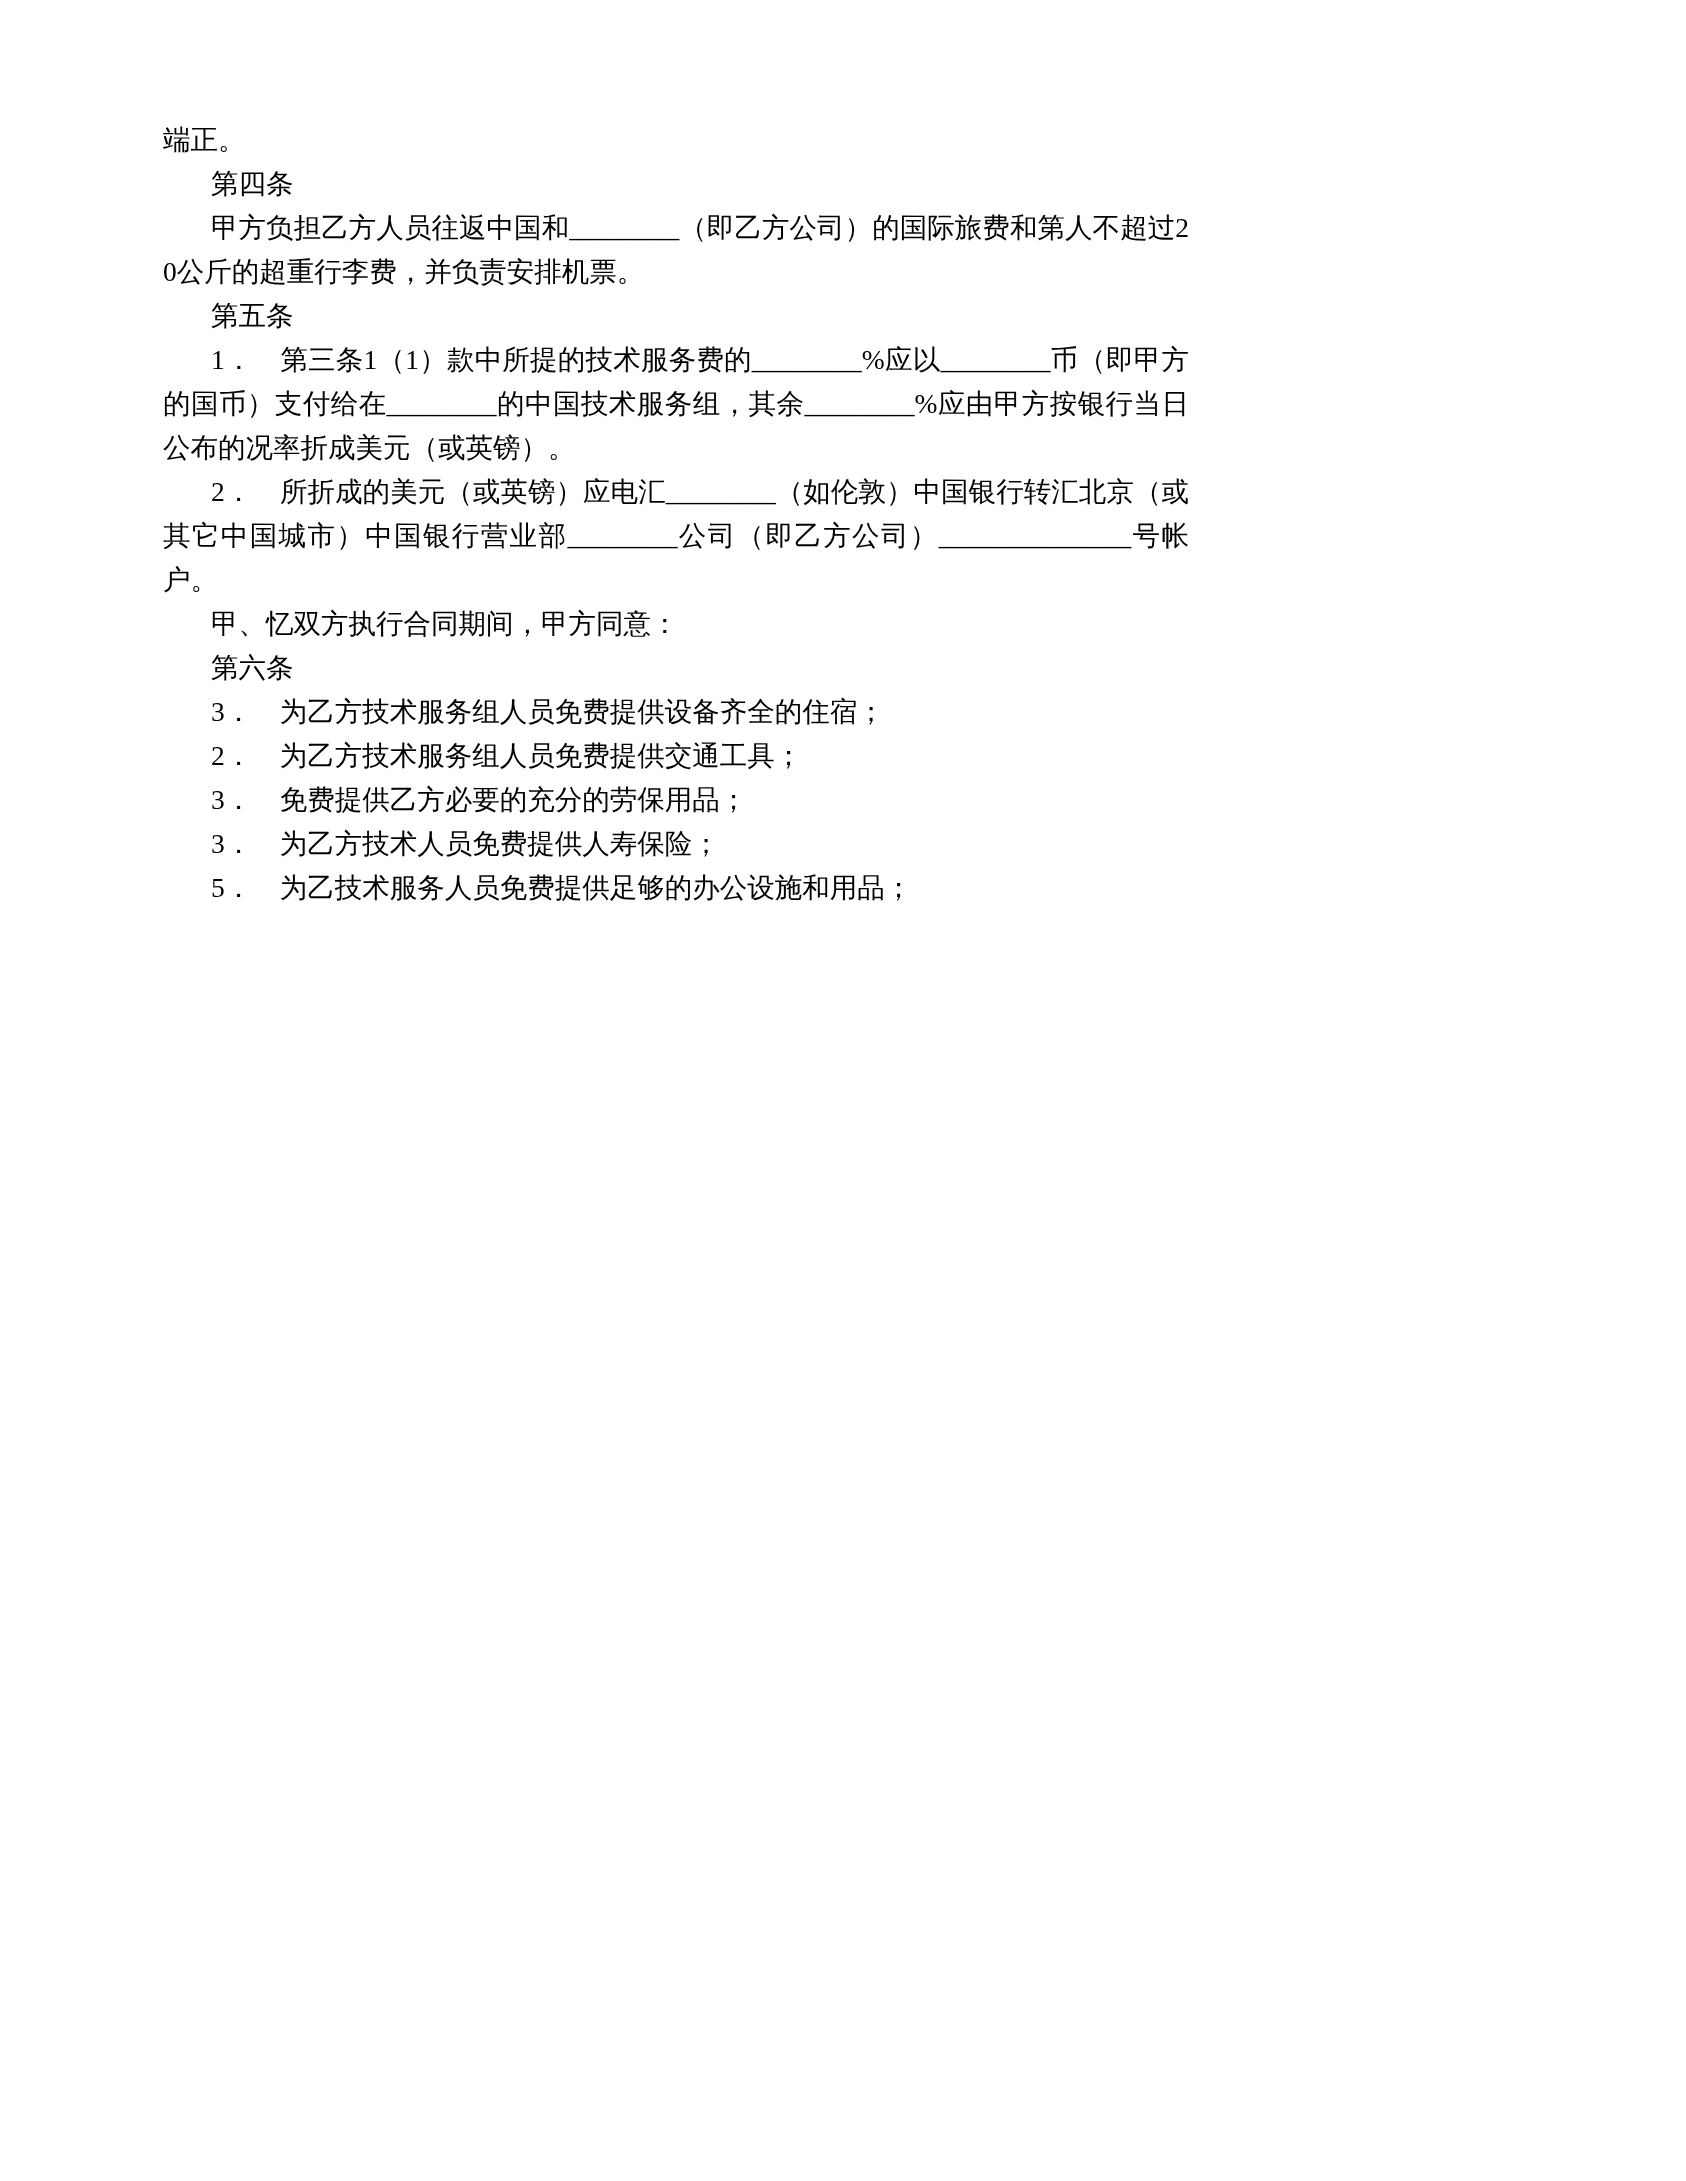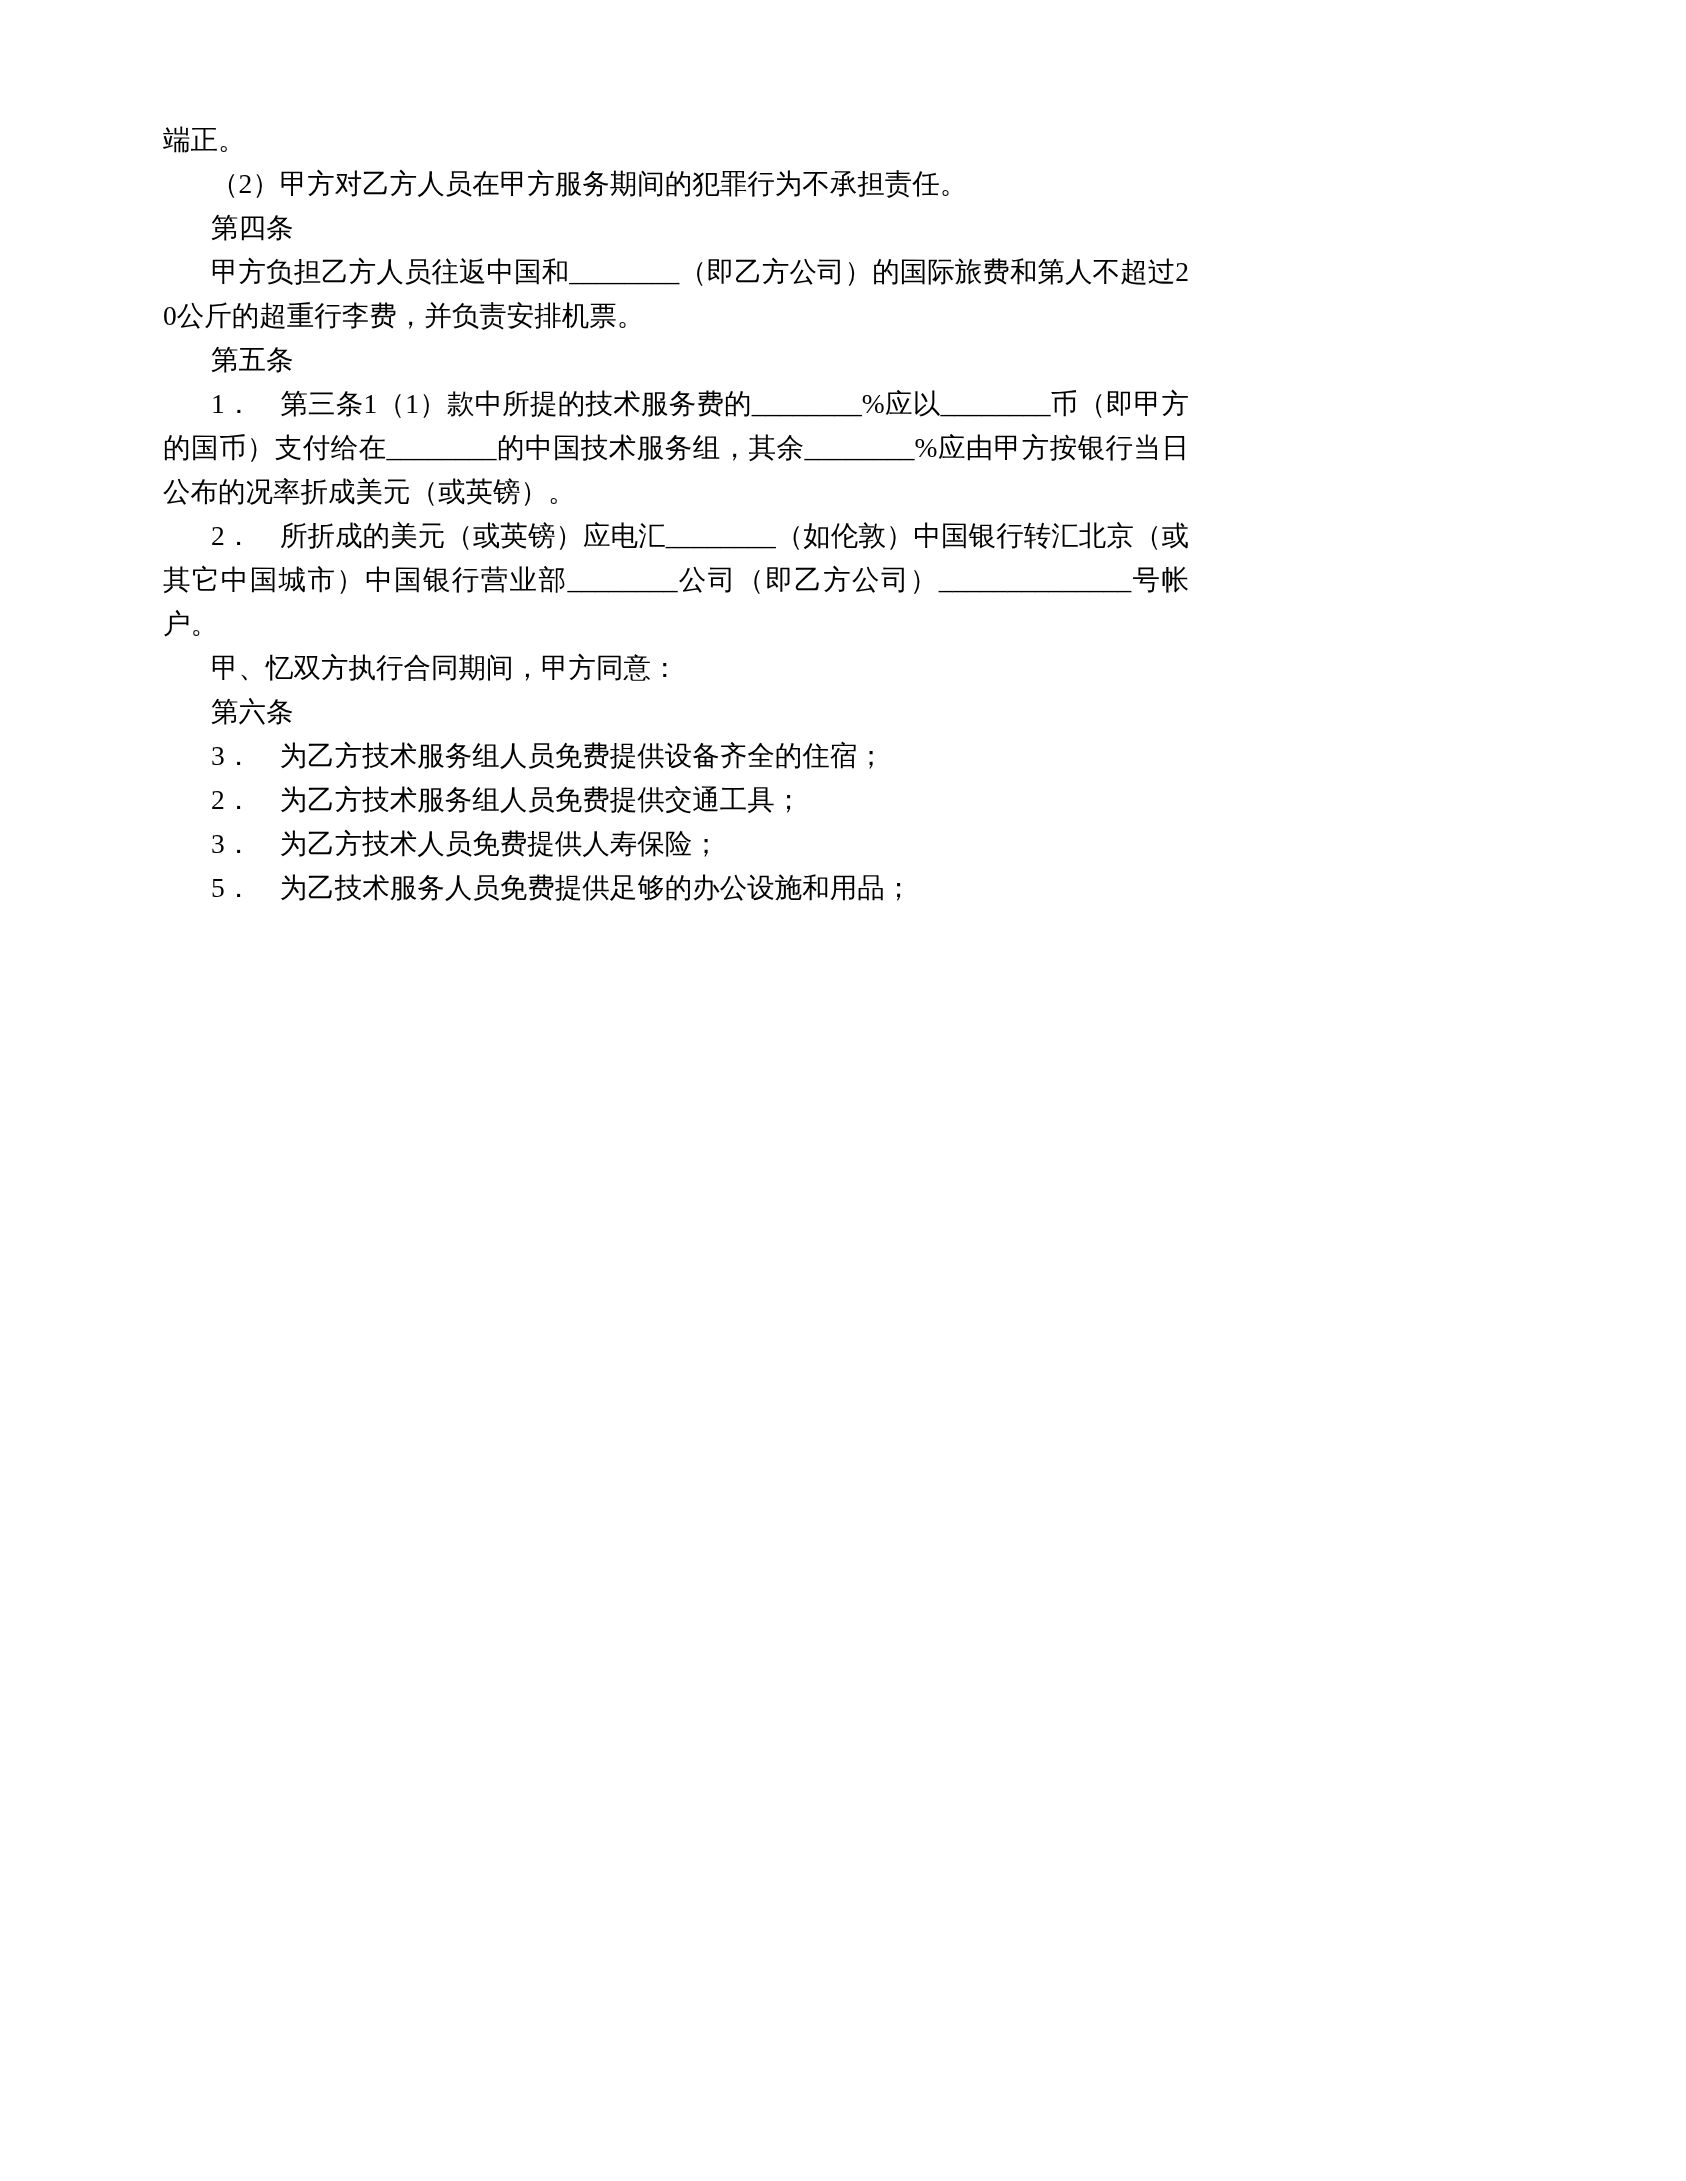--- a/index.html
+++ b/index.html
@@ -33,26 +33,26 @@
       text-indent: 48px;
     }
     .para.gap1 {
     }
   </style>
 </head>
 <body>
 
 <div class="page" style="background: rgb(255, 255, 255); color: rgb(0, 0, 0);">
     <div class="para">端正。</div>
-    <div class="para indent">（2）甲方对乙方人员在甲方服务期间的犯罪行为不承担责任。</div>
     <div class="para indent gap1">第四条</div>
     <div class="para indent gap1">甲方负担乙方人员往返中国和________（即乙方公司）的国际旅费和第人不超过20公斤的超重行李费，并负责安排机票。</div>
     <div class="para indent gap1">第五条</div>
     <div class="para indent gap1">1．　第三条1（1）款中所提的技术服务费的________%应以________币（即甲方的国币）支付给在________的中国技术服务组，其余________%应由甲方按银行当日公布的况率折成美元（或英镑）。</div>
     <div class="para indent gap1">2．　所折成的美元（或英镑）应电汇________（如伦敦）中国银行转汇北京（或其它中国城市）中国银行营业部________公司（即乙方公司）______________号帐户。</div>
     <div class="para indent gap1">甲、忆双方执行合同期间，甲方同意：</div>
     <div class="para indent gap1">第六条</div>
     <div class="para indent">3．　为乙方技术服务组人员免费提供设备齐全的住宿；</div>
     <div class="para indent">2．　为乙方技术服务组人员免费提供交通工具；</div>
+    <div class="para indent">3．　免费提供乙方必要的充分的劳保用品；</div>
     <div class="para indent">3．　为乙方技术人员免费提供人寿保险；</div>
     <div class="para indent">5．　为乙技术服务人员免费提供足够的办公设施和用品；</div>
   </div>
 
 
 </body></html>

